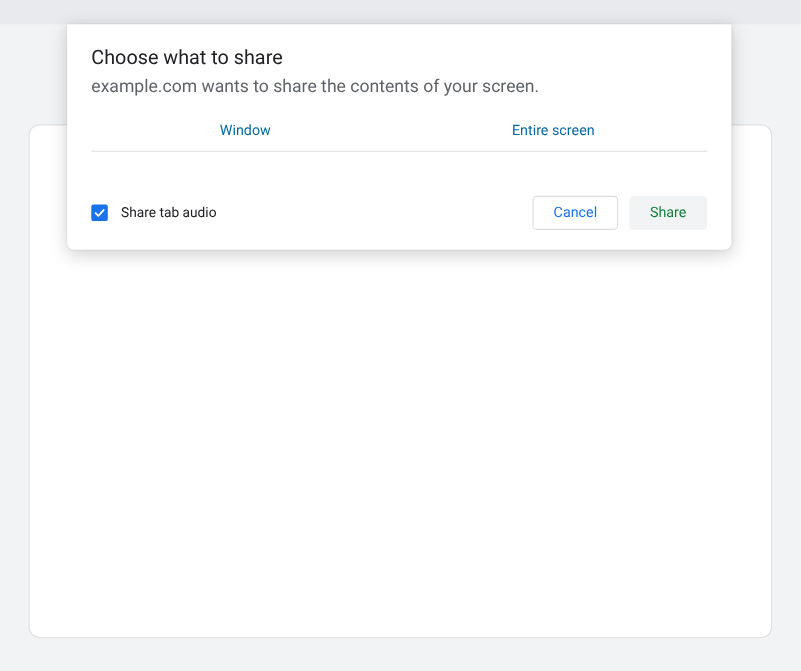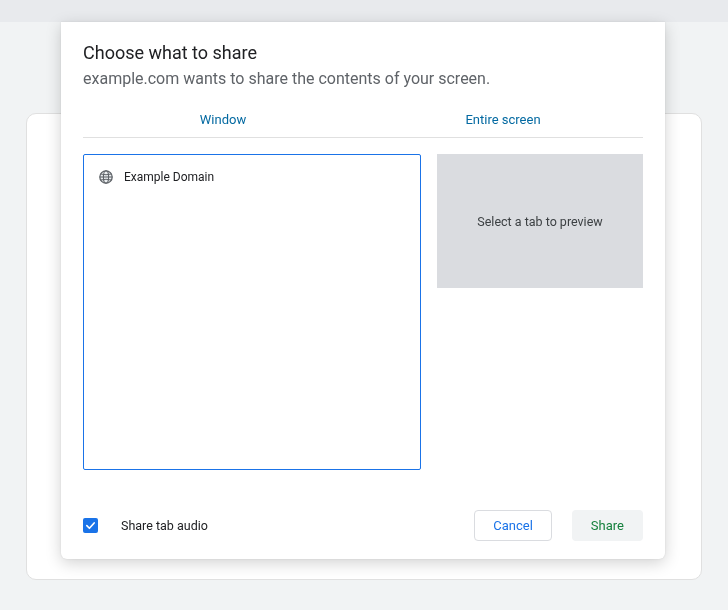--- a/index.html
+++ b/index.html
@@ -113,21 +113,21 @@
       color: #3c4043;
     }
     .footer {
       display: flex;
       align-items: center;
       margin-top: 40px;
     }
     .checkbox-wrap {
       display: flex;
       align-items: center;
-      gap: 23px;
+      gap: 12px;
       cursor: pointer;
     }
     .checkbox {
       width: 15px;
       height: 15px;
       background: #1a73e8;
       border-radius: 2px;
       display: flex;
       align-items: center;
       justify-content: center;
@@ -137,21 +137,21 @@
       width: 11px;
       height: 11px;
     }
     .checkbox-label {
       font-size: 12.5px;
       color: #202124;
     }
     .actions {
       margin-left: auto;
       display: flex;
-      gap: 20px;
+      gap: 10px;
     }
     .btn {
       padding: 7px 18px;
       font-size: 13px;
       border-radius: 4px;
       cursor: pointer;
       border: 1px solid transparent;
       font-family: inherit;
     }
     .btn-cancel {
@@ -177,39 +177,20 @@
 
   <div class="tabs">
     <div class="tab">
       <span>Window</span>
     </div>
     <div class="tab">
       <span>Entire screen</span>
     </div>
   </div>
 
-  <div class="content-row">
-    <div class="tab-list">
-      <div class="tab-item">
-        <span class="globe-icon">
-          <svg viewBox="0 0 16 16" fill="none">
-            <circle cx="8" cy="8" r="6.2" stroke="#5f6368" stroke-width="1.3" fill="#eceff1"></circle>
-            <ellipse cx="8" cy="8" rx="2.6" ry="6.2" stroke="#5f6368" stroke-width="1.1" fill="none"></ellipse>
-            <line x1="1.8" y1="8" x2="14.2" y2="8" stroke="#5f6368" stroke-width="1.1"></line>
-            <path d="M2.6 5 Q8 6.5 13.4 5" stroke="#5f6368" stroke-width="1" fill="none"></path>
-            <path d="M2.6 11 Q8 9.5 13.4 11" stroke="#5f6368" stroke-width="1" fill="none"></path>
-          </svg>
-        </span>
-        <span>Example Domain</span>
-      </div>
-    </div>
-    <div class="preview-box">
-      <span>Select a tab to preview</span>
-    </div>
-  </div>
 
   <div class="footer">
     <div class="checkbox-wrap">
       <span class="checkbox">
         <svg viewBox="0 0 12 12">
           <path d="M2 6.2 L4.8 9 L10 3.2" stroke="#fff" stroke-width="1.8" fill="none" stroke-linecap="round" stroke-linejoin="round"></path>
         </svg>
       </span>
       <span class="checkbox-label">Share tab audio</span>
     </div>

